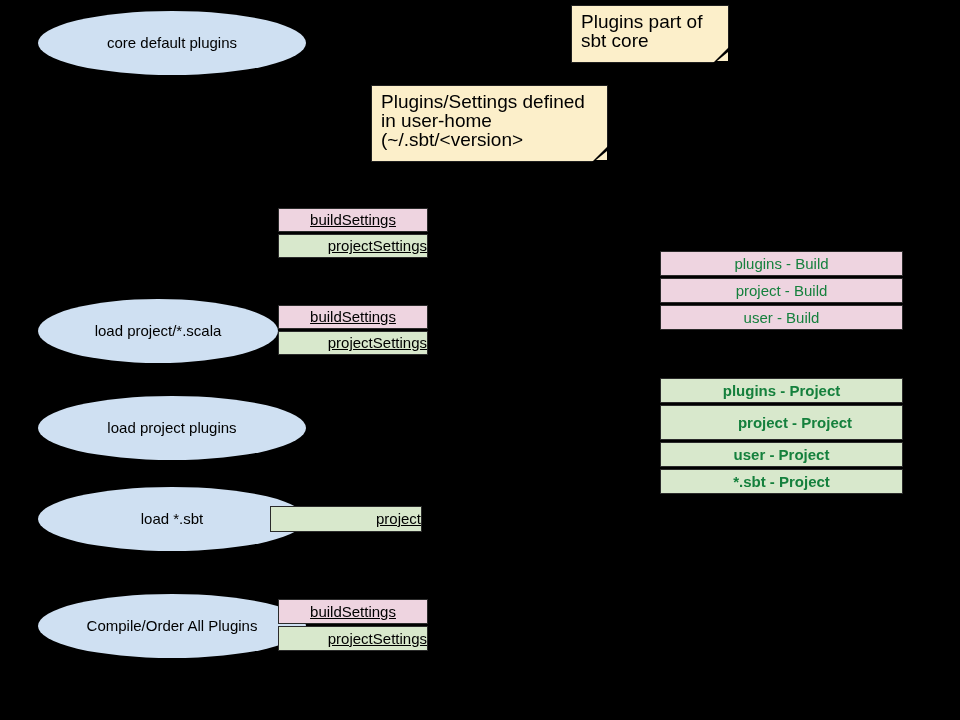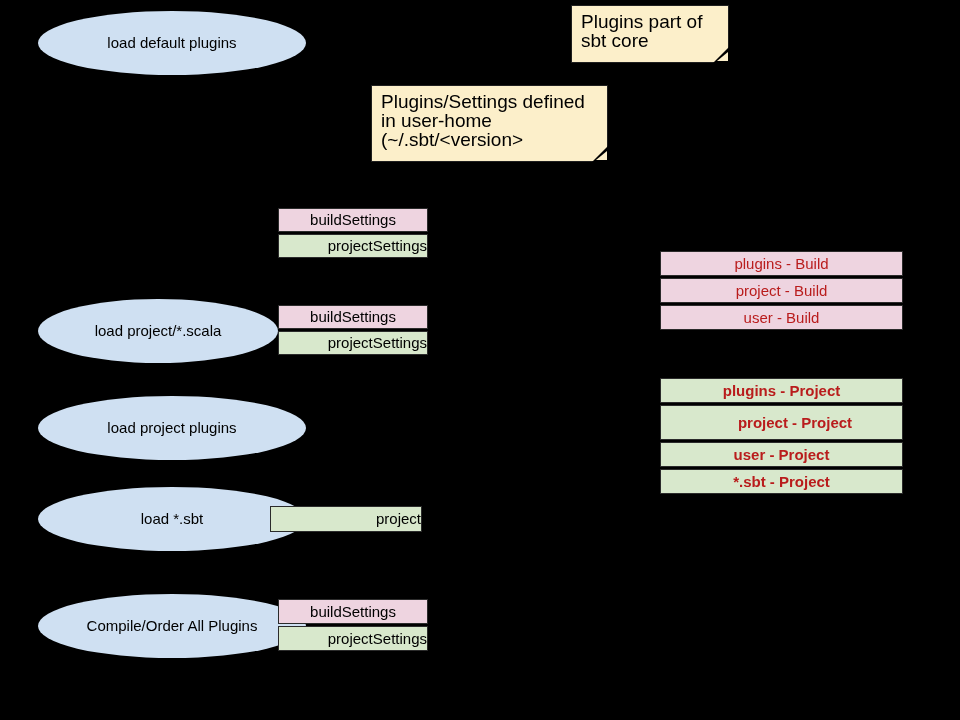--- a/index.html
+++ b/index.html
@@ -40,20 +40,21 @@
     position: absolute;
     box-sizing: border-box;
     border: 1px solid #2b2b2b;
     display: flex;
     align-items: center;
     justify-content: center;
     color: #000000;
     font-size: 15px;
     line-height: 16px;
     z-index: 3;
+    text-decoration: underline;
   }
   .chip.build   { background: #eed4e0; }
   .chip.project { background: #d8e8cc; justify-content: flex-end; }
 
   
   .note {
     position: absolute;
     box-sizing: border-box;
     background: #fcefca;
     border: 1px solid #1f1f1f;
@@ -96,36 +97,36 @@
   .table {
     position: absolute;
     z-index: 2;
   }
   .trow {
     box-sizing: border-box;
     border: 1px solid #2b2b2b;
     display: flex;
     align-items: center;
     justify-content: center;
-    color: #b91c1c;
+    color: #15803d;
     font-size: 15px;
     line-height: 16px;
     margin-bottom: 2px;
   }
   .trow:last-child { margin-bottom: 0; }
   .table.build   .trow { background: #eed4e0; }
   .table.project .trow { background: #d8e8cc; }
 </style>
 </head>
 <body>
 
 <div id="canvas">
 
   <div class="ellipse" style="left:38px; top:11px; width:268px; height:64px;">
-    <span>load  default plugins</span>
+    <span>core  default plugins</span>
   </div>
 
 
 
   <div class="ellipse" style="left:38px; top:299px; width:240px; height:64px;">
     <span>load  project/*.scala</span>
   </div>
 
   <div class="ellipse" style="left:38px; top:396px; width:268px; height:64px;">
     <span>load  project plugins</span>

